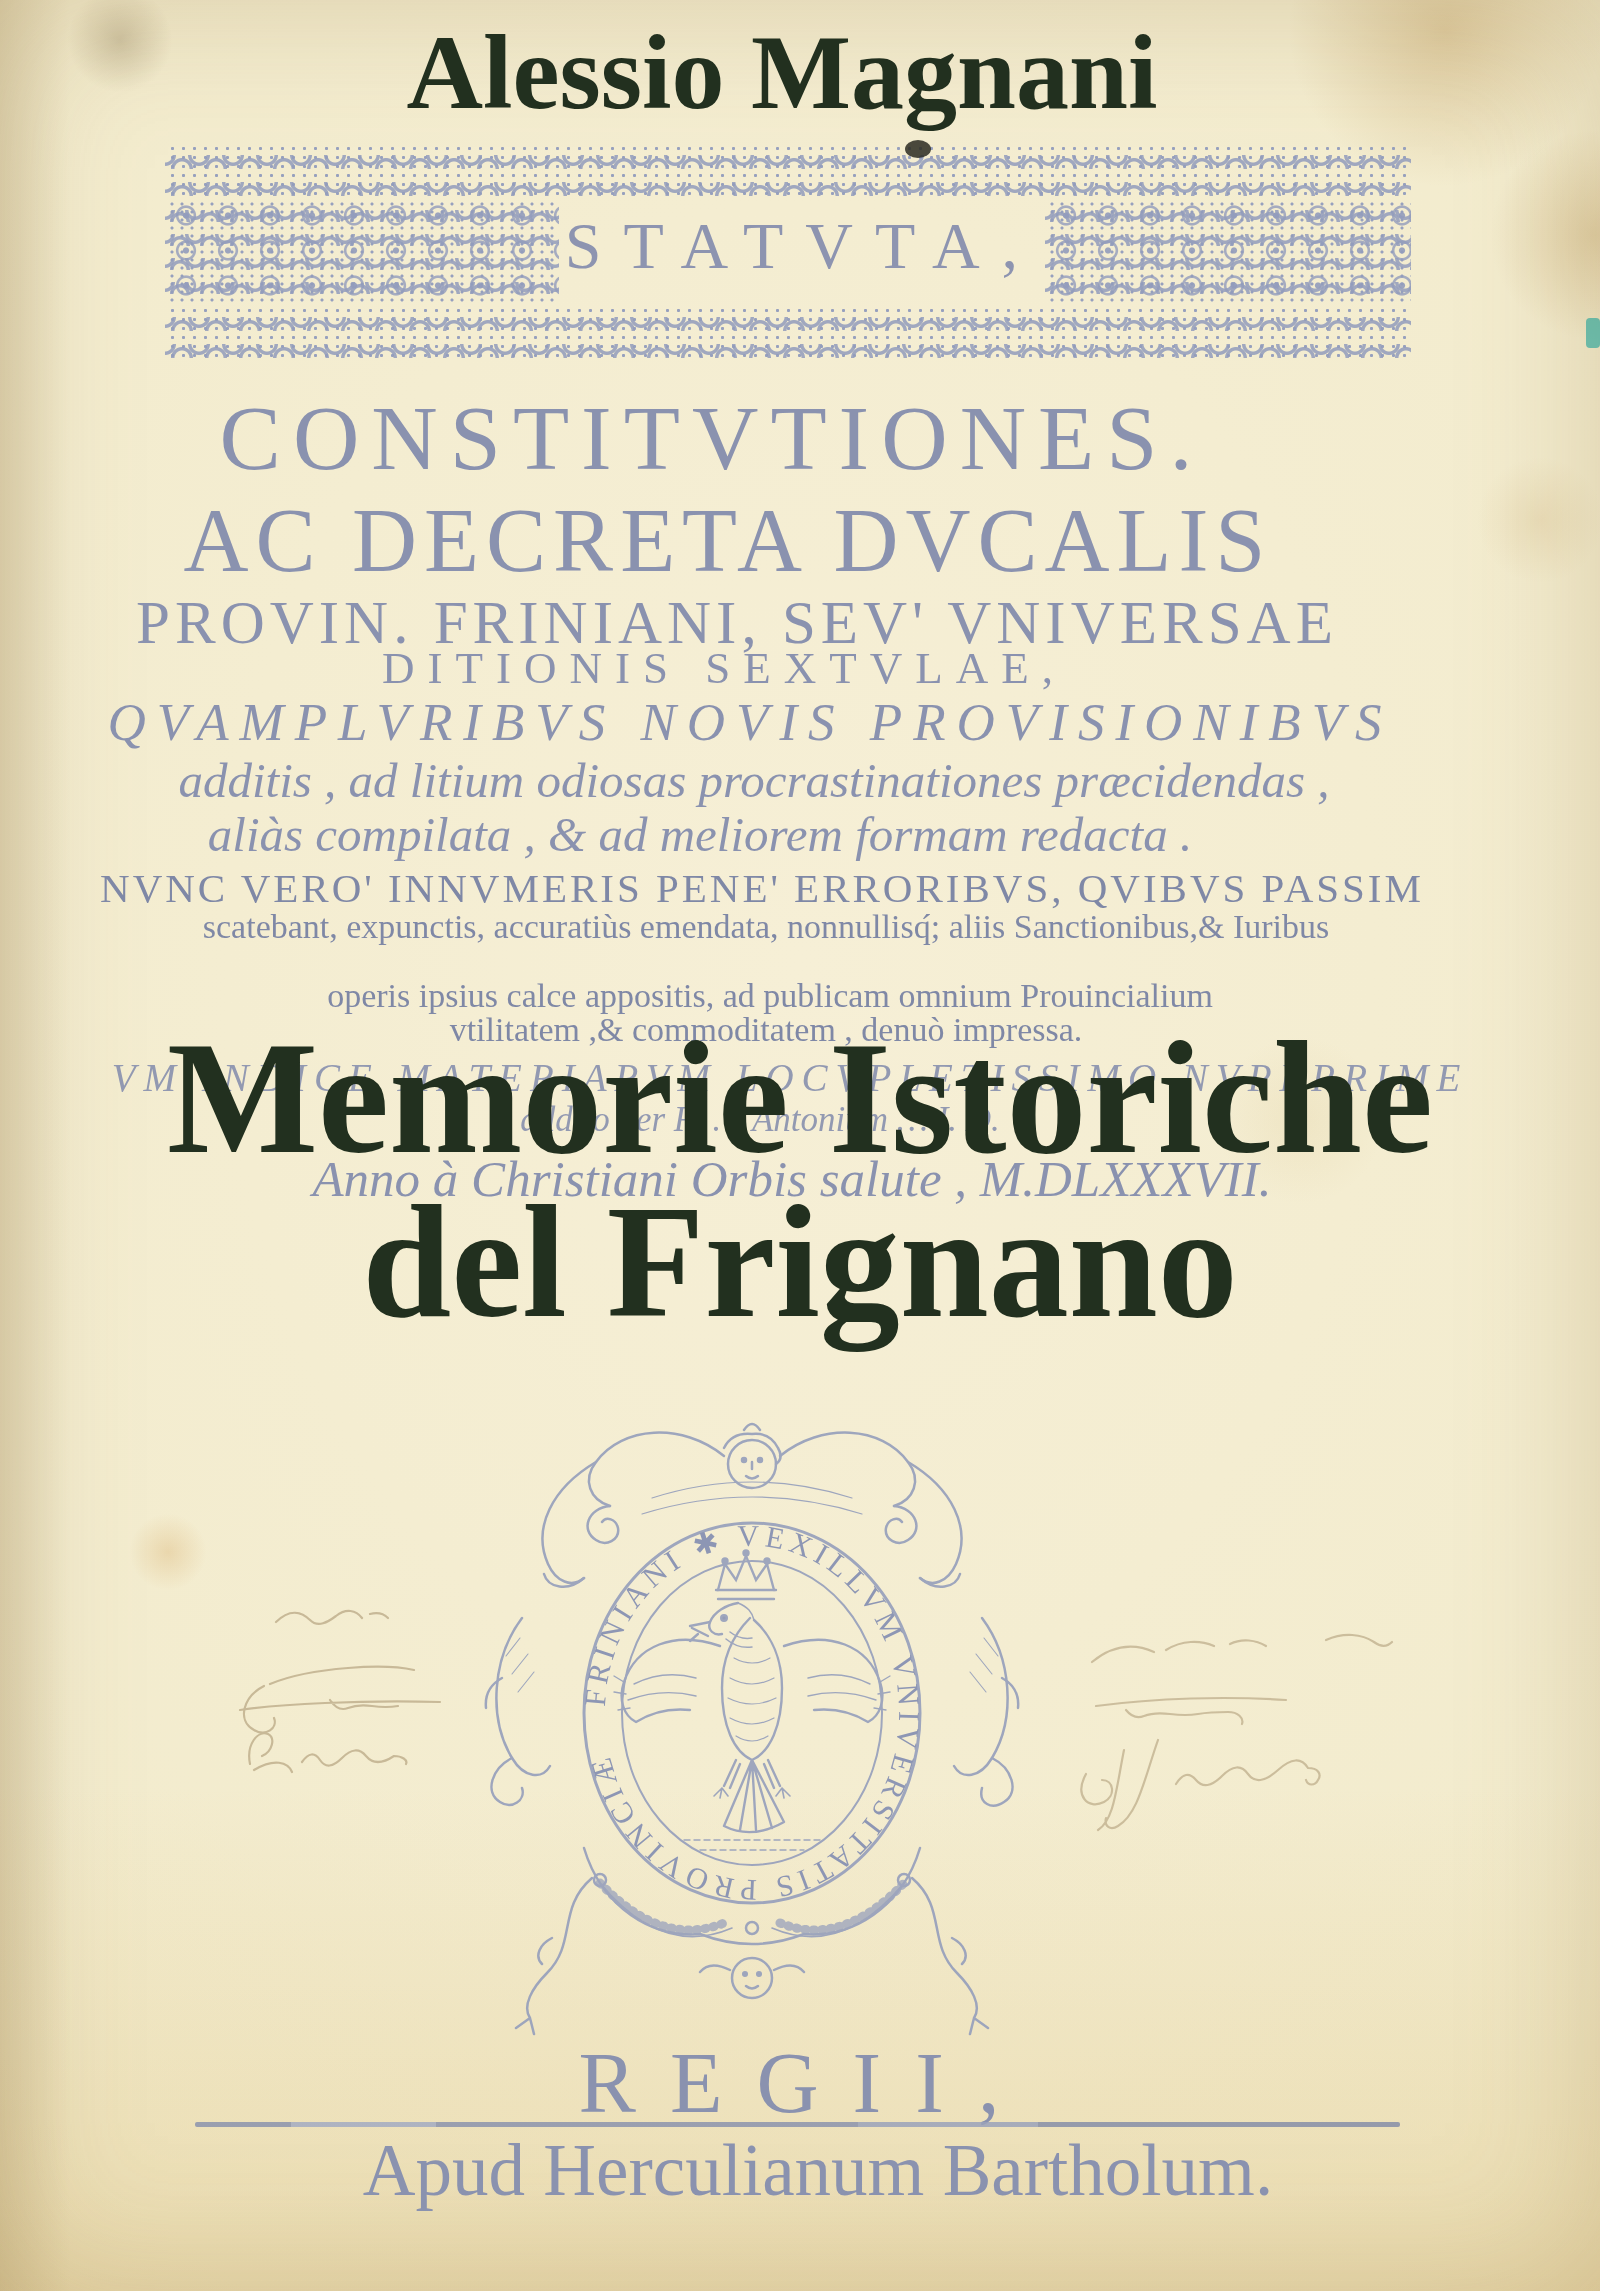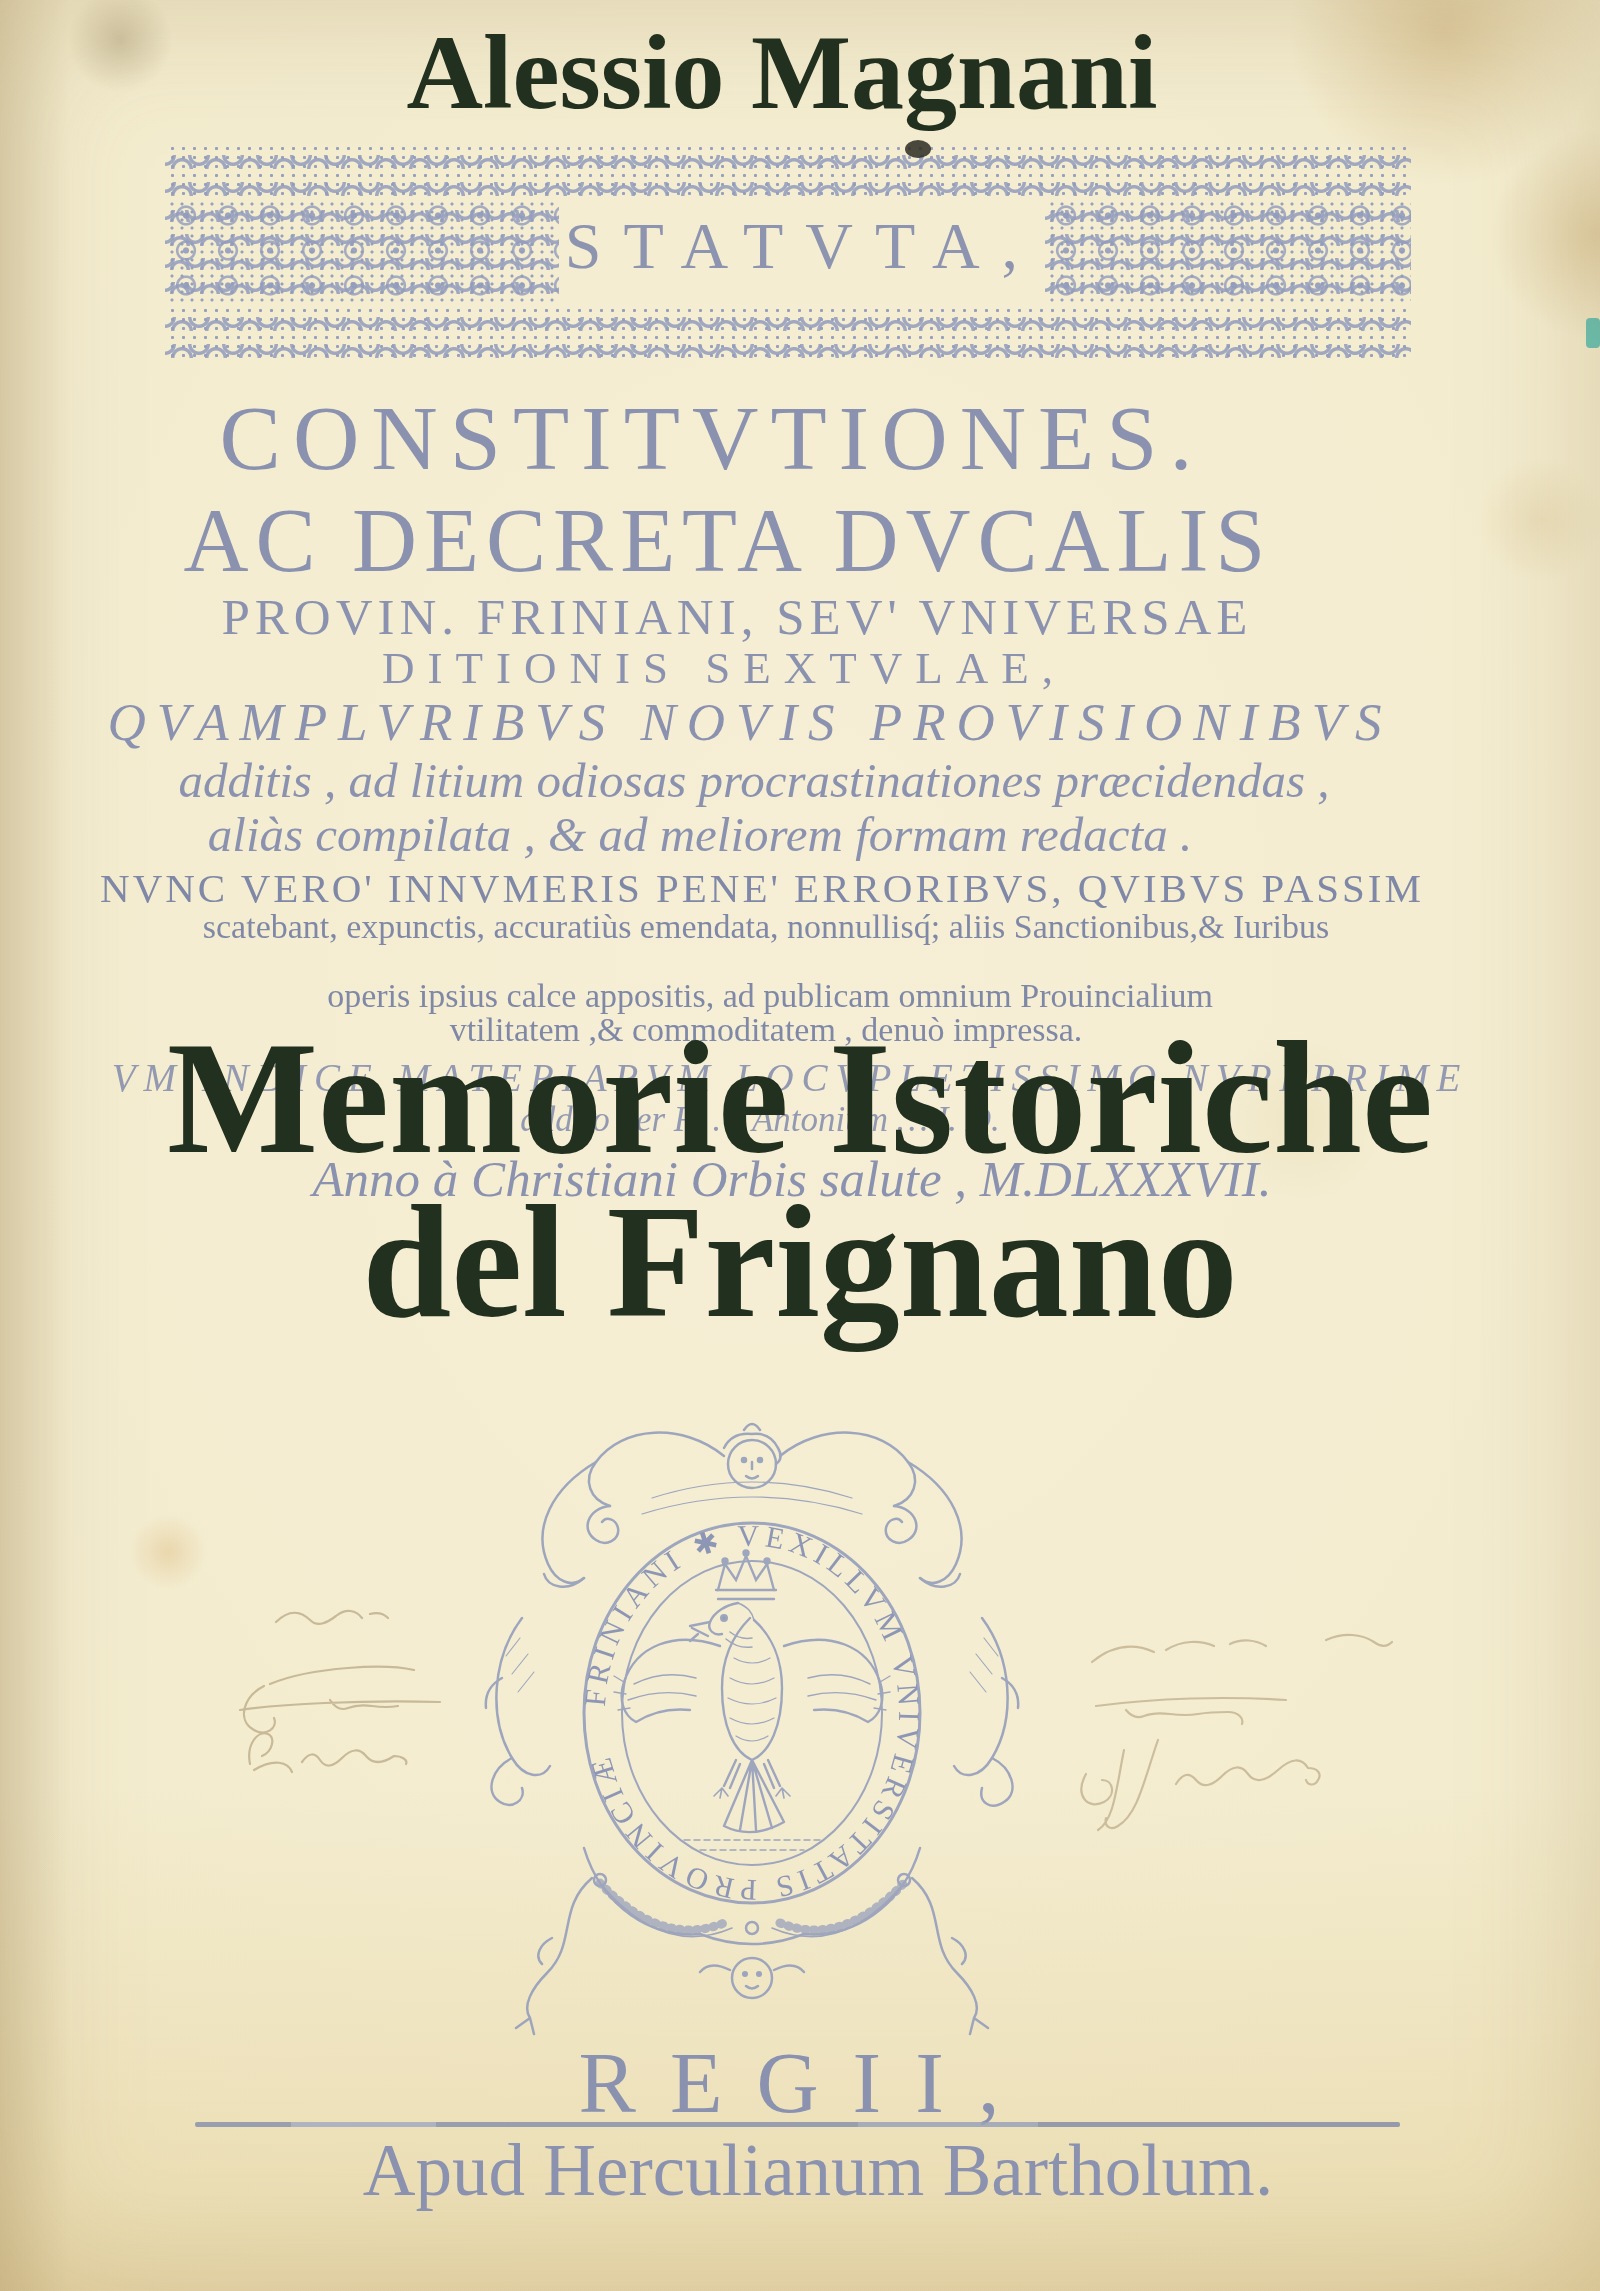--- a/index.html
+++ b/index.html
@@ -69,21 +69,21 @@
     <div class="lace" style="left:0;top:162px;width:1246px;height:56px;"></div>
     <div class="lace dense" style="left:0;top:56px;width:394px;height:106px;"></div>
     <div class="lace dense" style="left:880px;top:56px;width:366px;height:106px;"></div>
     <div class="statvta">STATVTA,</div>
   </div>
   <div class="inkdot"></div>
   <div class="tealmark"></div>
 
   <div class="cline prt" style="left:712px; top:392px; font-size:92px; letter-spacing:12px;">CONSTITVTIONES.</div>
   <div class="cline prt" style="left:728px; top:496px; font-size:90px; letter-spacing:7px;">AC DECRETA DVCALIS</div>
-  <div class="cline prt" style="left:737px; top:592px; font-size:51px; letter-spacing:5px;">PROVIN. FRINIANI, SEV' VNIVERSAE</div>
+  <div class="cline prt" style="left:737px; top:592px; font-size:61px; letter-spacing:5px;">PROVIN. FRINIANI, SEV' VNIVERSAE</div>
   <div class="cline prt" style="left:724px; top:646px; font-size:45px; letter-spacing:13px;">DITIONIS SEXTVLAE,</div>
 
   <div class="cline prt it" style="left:750px; top:696px; font-size:53px; letter-spacing:11px;">QVAMPLVRIBVS NOVIS PROVISIONIBVS</div>
   <div class="cline prt it" style="left:754px; top:756px; font-size:49px;">additis , ad litium odiosas procrastinationes præcidendas ,</div>
   <div class="cline prt it" style="left:700px; top:810px; font-size:49px;">aliàs compilata , &amp; ad meliorem formam redacta .</div>
 
   <div class="cline prtd" style="left:762px; top:868px;  font-size:41px; letter-spacing:3px;">NVNC VERO' INNVMERIS PENE' ERRORIBVS, QVIBVS PASSIM</div>
   <div class="cline prtd" style="left:766px; top:910px;  font-size:34px;">scatebant, expunctis, accuratiùs emendata, nonnullisq́; aliis Sanctionibus,&amp; Iuribus</div>
   <div class="cline prtd" style="left:770px; top:979px;  font-size:34px;">operis ipsius calce appositis, ad publicam omnium Prouincialium</div>
   <div class="cline prtd" style="left:766px; top:1013px; font-size:34px;">vtilitatem ,&amp; commoditatem , denuò impressa.</div>

